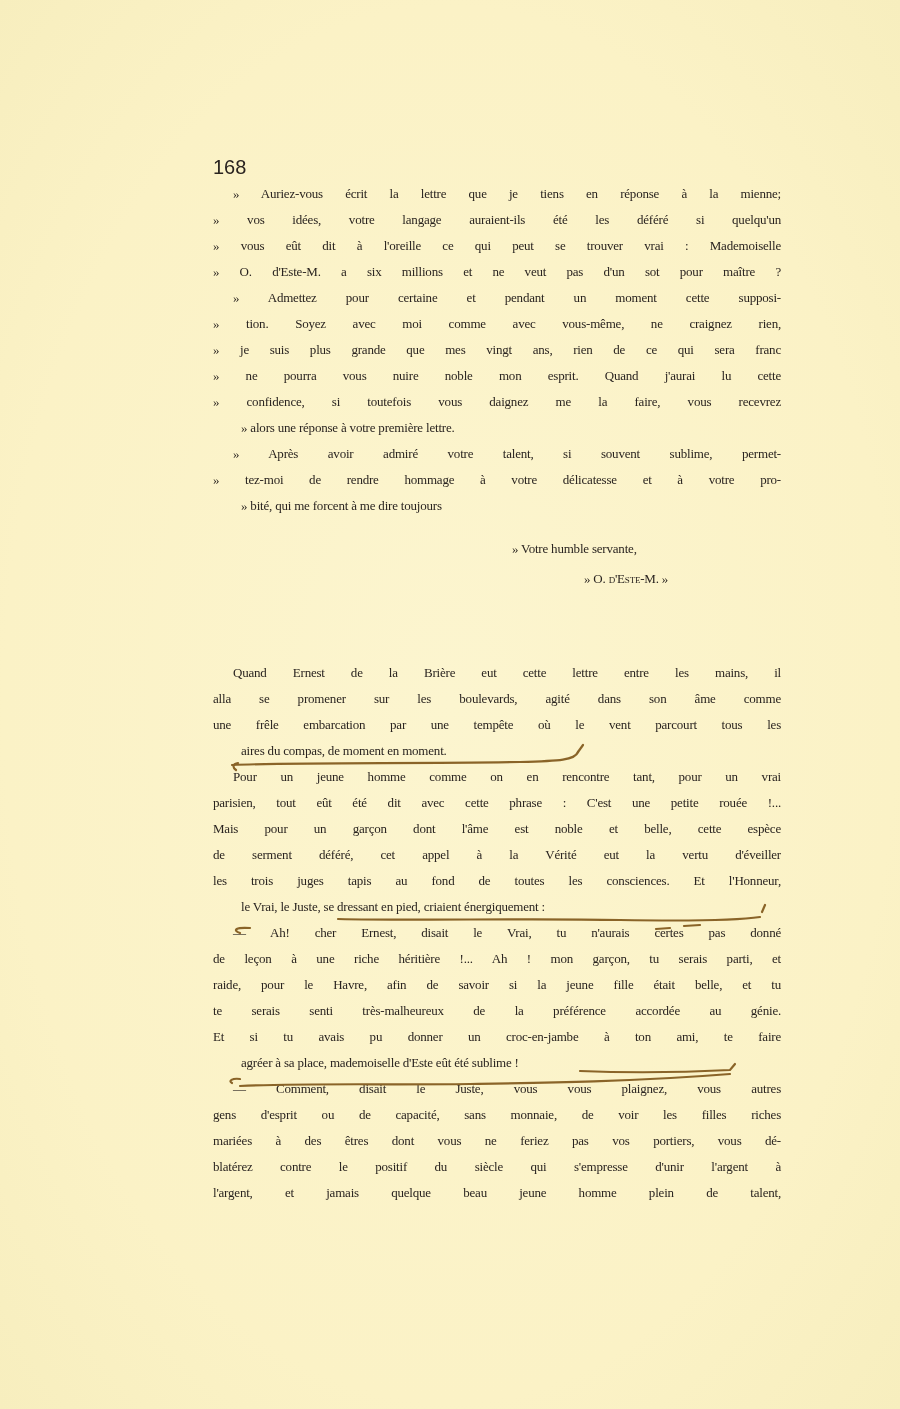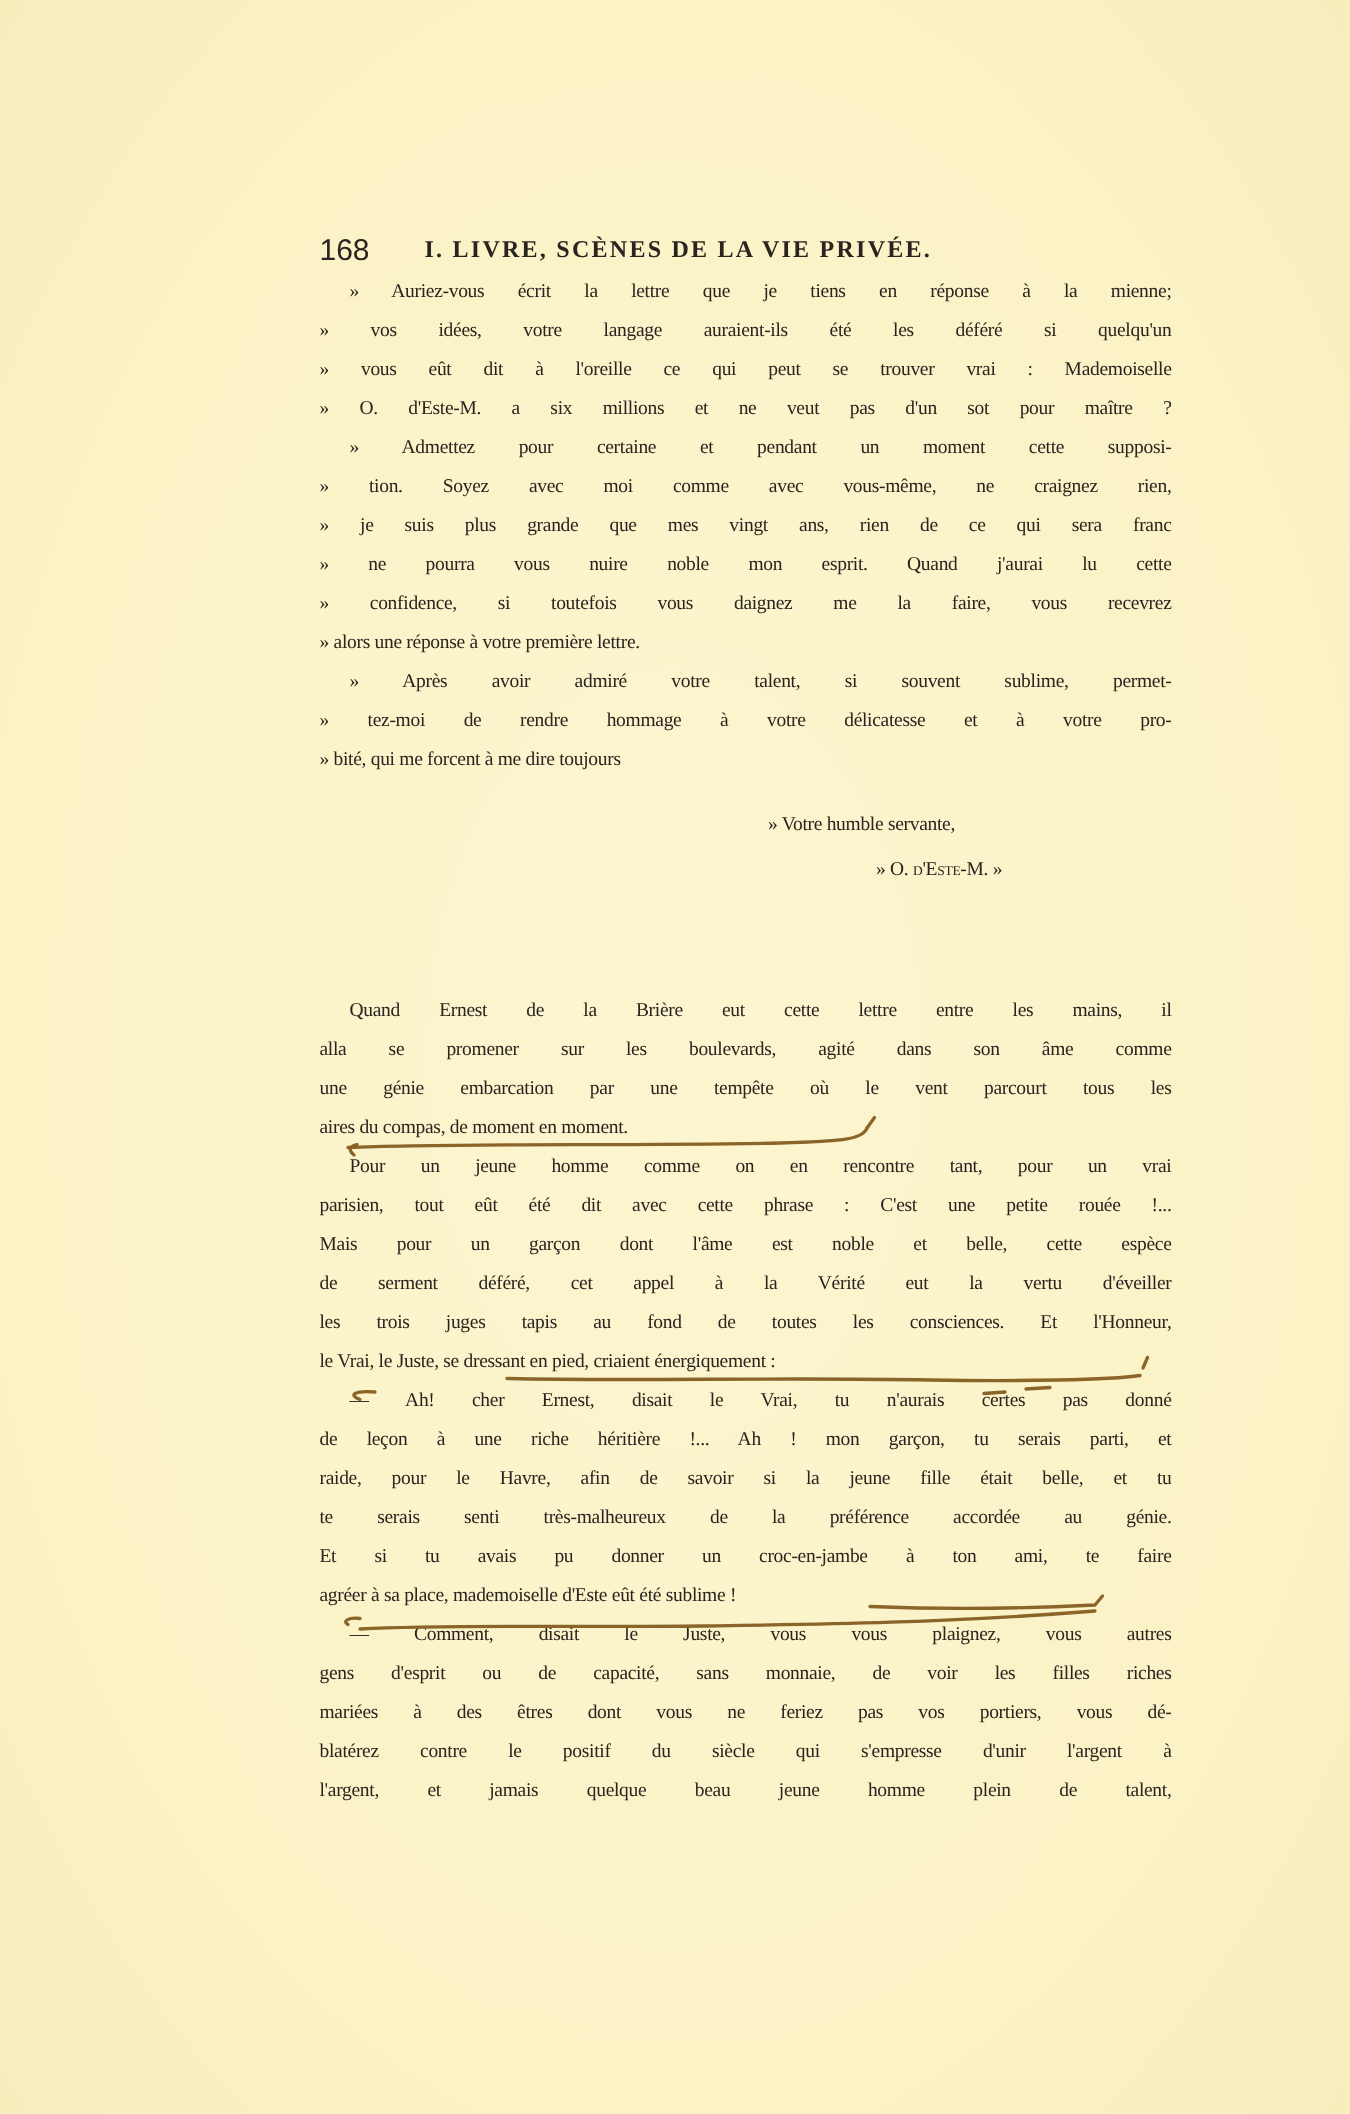--- a/index.html
+++ b/index.html
@@ -40,38 +40,37 @@
       width: 568px;
       height: 26px;
       font-size: 13px;
       line-height: 26px;
       white-space: nowrap;
       text-align: justify;
       text-align-last: justify;
       font-stretch: condensed;
       letter-spacing: -0.2px;
     }
-    .line.last { text-align-last: left; }
+    .line.last { text-align-last: left; margin-left: 28px; }
     .line.indent { left: 233px; width: 548px; }
     .line.sig1 { left: 512px; width: 240px; text-align-last: left; }
     .line.sig2 { left: 584px; width: 160px; text-align-last: left; }
     .sc { font-variant: small-caps; }
     .marks {
       position: absolute; left: 0; top: 0; width: 900px; height: 1409px;
       pointer-events: none;
     }
   </style>
 </head>
 <body>
 
 <div class="page">
 
   <div class="header">
     <span class="page-number">168</span>
-    <span class="running-head">I. LIVRE, SCÈNES DE LA VIE PRIVÉE.</span>
   </div>
 
   <div>
     <div class="line indent" style="top:181px">» Auriez-vous écrit la lettre que je tiens en réponse à la mienne;</div>
     <div class="line" style="top:207px">» vos idées, votre langage auraient-ils été les déféré si quelqu'un</div>
     <div class="line" style="top:233px">» vous eût dit à l'oreille ce qui peut se trouver vrai : Mademoiselle</div>
     <div class="line" style="top:259px">» O. d'Este-M. a six millions et ne veut pas d'un sot pour maître ?</div>
     <div class="line indent" style="top:285px">» Admettez pour certaine et pendant un moment cette supposi-</div>
     <div class="line" style="top:311px">» tion. Soyez avec moi comme avec vous-même, ne craignez rien,</div>
     <div class="line" style="top:337px">» je suis plus grande que mes vingt ans, rien de ce qui sera franc</div>
@@ -81,21 +80,21 @@
     <div class="line indent" style="top:441px">» Après avoir admiré votre talent, si souvent sublime, permet-</div>
     <div class="line" style="top:467px">» tez-moi de rendre hommage à votre délicatesse et à votre pro-</div>
     <div class="line last" style="top:493px">» bité, qui me forcent à me dire toujours</div>
     <div class="line sig1" style="top:536px">» Votre humble servante,</div>
     <div class="line sig2 sc" style="top:566px">» O. d'Este-M. »</div>
   </div>
 
   <div>
     <div class="line indent" style="top:660px">Quand Ernest de la Brière eut cette lettre entre les mains, il</div>
     <div class="line" style="top:686px">alla se promener sur les boulevards, agité dans son âme comme</div>
-    <div class="line" style="top:712px">une génie embarcation par une tempête où le vent parcourt tous les</div>
+    <div class="line" style="top:712px">une frêle embarcation par une tempête où le vent parcourt tous les</div>
     <div class="line last" style="top:738px">aires du compas, de moment en moment.</div>
     <div class="line indent" style="top:764px">Pour un jeune homme comme on en rencontre tant, pour un vrai</div>
     <div class="line" style="top:790px">parisien, tout eût été dit avec cette phrase : C'est une petite rouée !...</div>
     <div class="line" style="top:816px">Mais pour un garçon dont l'âme est noble et belle, cette espèce</div>
     <div class="line" style="top:842px">de serment déféré, cet appel à la Vérité eut la vertu d'éveiller</div>
     <div class="line" style="top:868px">les trois juges tapis au fond de toutes les consciences. Et l'Honneur,</div>
     <div class="line last" style="top:894px">le Vrai, le Juste, se dressant en pied, criaient énergiquement :</div>
     <div class="line indent" style="top:920px">— Ah! cher Ernest, disait le Vrai, tu n'aurais certes pas donné</div>
     <div class="line" style="top:946px">de leçon à une riche héritière !... Ah ! mon garçon, tu serais parti, et</div>
     <div class="line" style="top:972px">raide, pour le Havre, afin de savoir si la jeune fille était belle, et tu</div>

